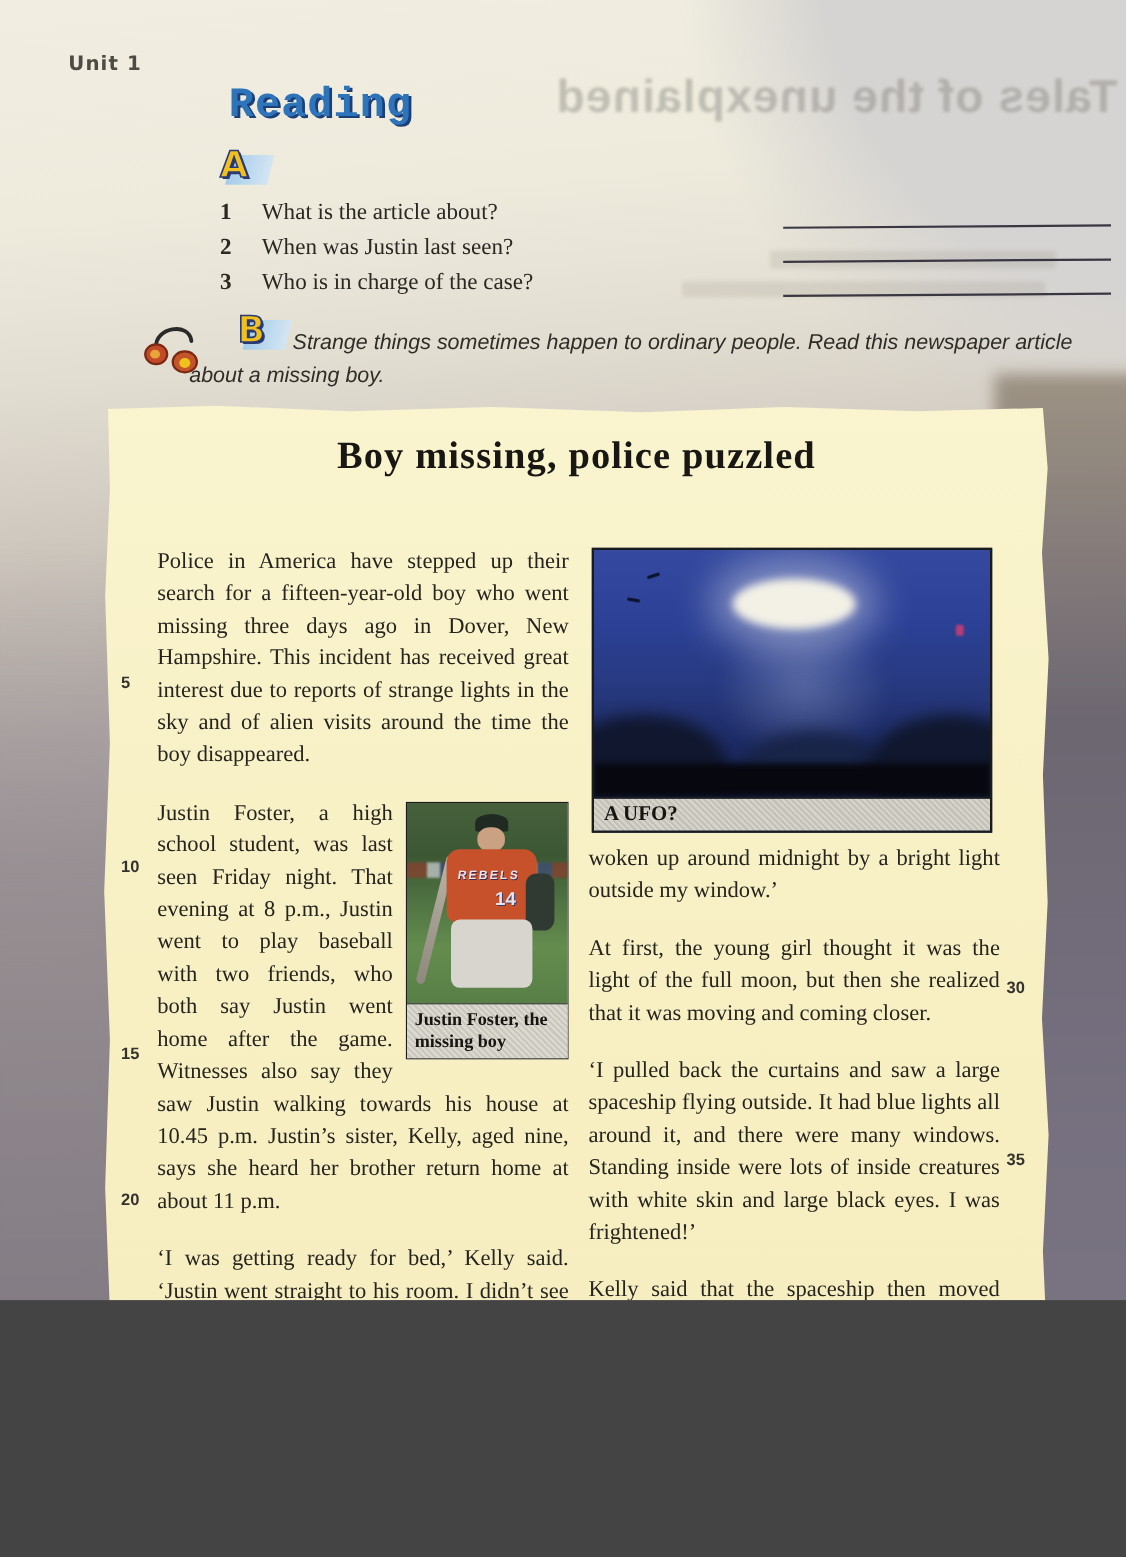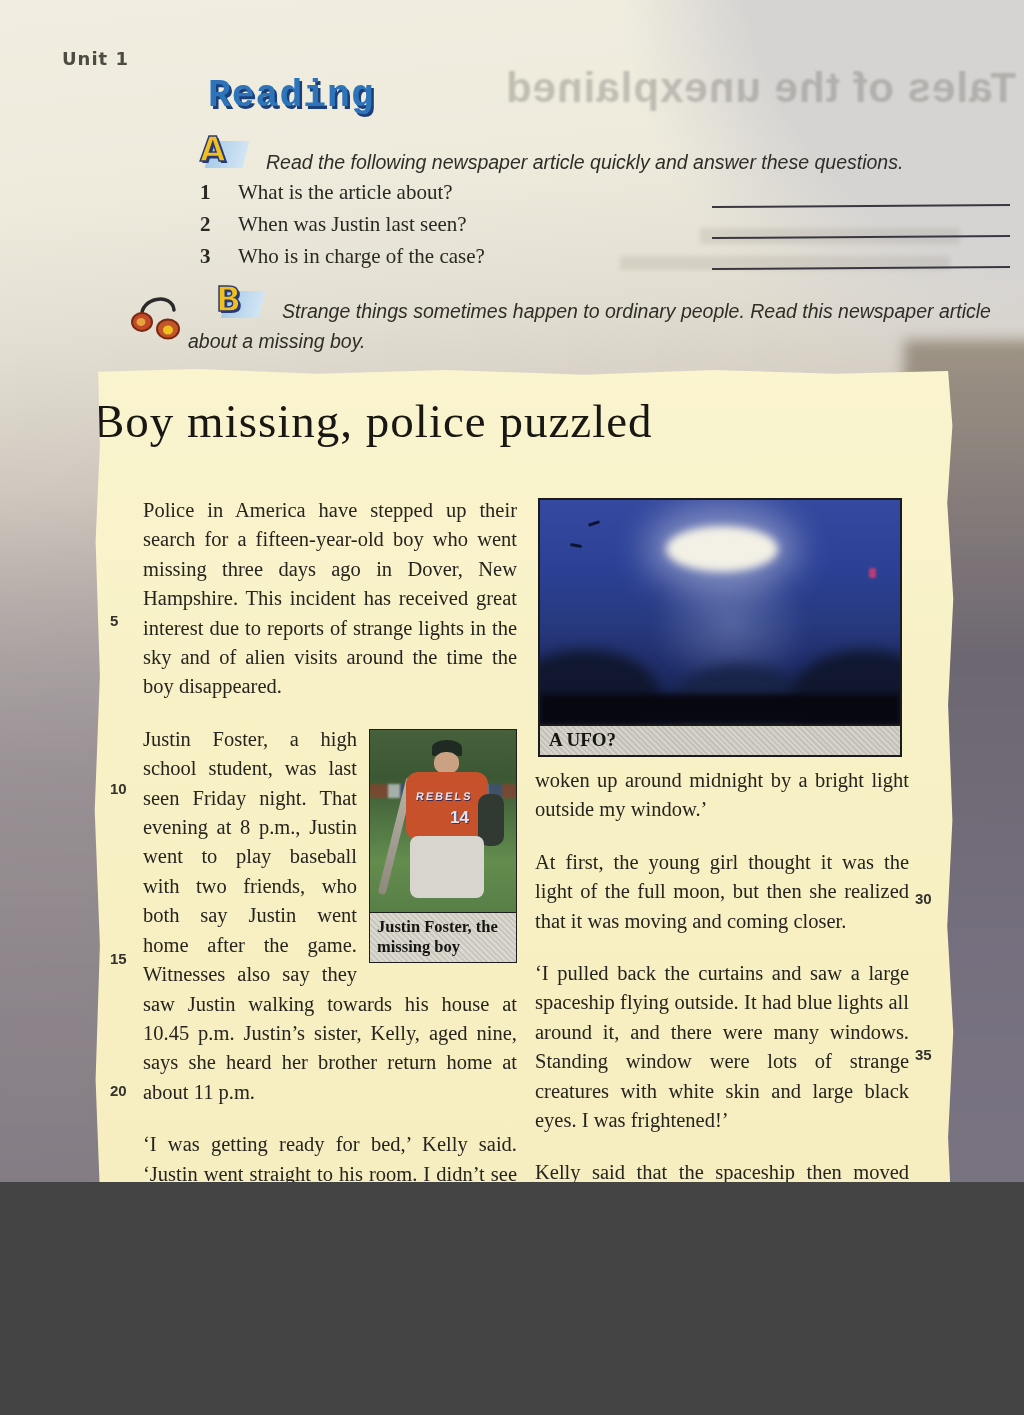--- a/index.html
+++ b/index.html
@@ -43,41 +43,41 @@
   .badge-a { left:200px; top:136px; }
   .badge-b { left:216px; top:286px; }
   .badge .bshadow { position:absolute; left:8px; top:5px; width:38px; height:27px;
     background:linear-gradient(90deg,#a5cbe9,#d3e5f3); transform:skewX(-14deg); }
   .badge .bletter { position:absolute; left:0; top:-6px; font-family:"DejaVu Sans", sans-serif;
     font-size:33px; font-weight:bold; color:#f2c01e; -webkit-text-stroke:1.5px #2a3a73;
     text-shadow:2px 2px 0 #2a3a73; }
   .instr { font-family:"Liberation Sans", sans-serif; font-style:italic; font-size:19.5px;
     color:#2f2d27; line-height:30px; }
   .instr-a { position:absolute; left:266px; top:147px; width:680px; }
-  .instr-b { position:absolute; left:172px; top:296px; width:818px; text-indent:94px;margin-left:16px; }
+  .instr-b { position:absolute; left:172px; top:296px; width:818px; text-indent:94px; }
   .qrow { position:absolute; font-size:21px; color:#2a2823; }
   .qnum { position:absolute; left:200px; font-family:"Liberation Serif", serif; font-weight:bold; }
   .qtext { position:absolute; left:238px; font-family:"Liberation Serif", serif; }
   .answer-line { position:absolute; left:712px; width:298px; height:2px; background:#3a3742; transform:rotate(-0.4deg); }
   .al1 { top:205px; } .al2 { top:236px; } .al3 { top:267px; }
   .q1 { top:180px; } .q2 { top:212px; } .q3 { top:244px; }
   .headphones { position:absolute; left:128px; top:282px; width:58px; height:58px; }
 
   
   .clipping {
     position:absolute; left:93px; top:368px; width:862px; height:962px; z-index:2;
     background:linear-gradient(180deg,#faf4cf 0%,#f8f1c6 38%,#f7efc1 70%,#f5edbf 100%);
     box-shadow:0 5px 16px rgba(0,0,0,.38);
     clip-path:polygon(0.6% 0.4%, 12% 0.1%, 26% 0.6%, 41% 0.2%, 57% 0.7%, 72% 0.2%, 86% 0.6%, 99.2% 0.3%,
       99.7% 6%, 99.1% 14%, 99.8% 24%, 99.2% 35%, 99.7% 47%, 99.1% 58%, 99.8% 69%, 99.2% 80%, 99.7% 90%, 99.2% 99.3%,
       88% 99.7%, 74% 99.1%, 60% 99.8%, 46% 99.2%, 32% 99.8%, 18% 99.2%, 5% 99.7%, 0.5% 99%,
       0.9% 88%, 0.3% 74%, 0.8% 60%, 0.2% 46%, 0.8% 32%, 0.3% 18%, 0.8% 8%);
   }
-  .headline { position:absolute; left:0; right:0; top:26px; text-align:left;
-    font-size:47px; font-weight:normal; letter-spacing:1px; color:#181714; }
+  .headline { position:absolute; left:0; right:0; top:26px; text-align:center;
+    font-size:35px; font-weight:bold; letter-spacing:1px; color:#181714; }
   .col-left  { position:absolute; left:50px;  top:128px; width:374px; }
   .col-right { position:absolute; left:442px; top:398px; width:374px; }
   .apara { font-size:20.5px; line-height:29.4px; text-align:justify; color:#26241f; margin-bottom:23px; }
   .p2wrap { overflow:hidden; }
   .lnum { position:absolute; font-family:"Liberation Sans", sans-serif; font-size:15px;
     font-weight:bold; color:#34322c; }
   .lnum-l { left:17px; } .lnum-r { left:822px; }
   .ln5 { top:244px; } .ln10 { top:412px;text-align:center; } .ln15 { top:582px; } .ln20 { top:714px; } .ln25 { top:884px; }
   .ln30 { top:510px;margin-top:12px; } .ln35 { top:678px; } .ln40 { top:824px; }
 
@@ -144,21 +144,20 @@
   <div class="ghost-bar gb1"></div>
   <div class="ghost-bar gb2"></div>
 
   <div class="unit-label">Unit 1</div>
   <div class="reading-title">Reading</div>
 
   <div class="badge badge-a">
     <span class="bshadow"></span>
     <span class="bletter">A</span>
   </div>
-  <div class="instr instr-a">Read the following newspaper article quickly and answer these questions.</div>
 
   <span class="qrow qnum q1">1</span>
   <span class="qrow qtext q1">What is the article about?</span>
   <span class="qrow qnum q2">2</span>
   <span class="qrow qtext q2">When was Justin last seen?</span>
   <span class="qrow qnum q3">3</span>
   <span class="qrow qtext q3">Who is in charge of the case?</span>
 
   <div class="answer-line al1"></div>
   <div class="answer-line al2"></div>
@@ -224,21 +223,21 @@
           <div class="player-caption">Justin Foster, the missing boy</div>
         </div>
         <p class="apara">Justin Foster, a high school student, was last seen Friday night. That evening at 8 p.m., Justin went to play baseball with two friends, who both say Justin went home after the game. Witnesses also say they saw Justin walking towards his house at 10.45 p.m. Justin’s sister, Kelly, aged nine, says she heard her brother return home at about 11 p.m.</p>
       </div>
       <p class="apara">‘I was getting ready for bed,’ Kelly said. ‘Justin went straight to his room. I didn’t see him, but I heard him put on his favourite CD. I went to bed, and was</p>
     </div>
 
     <div class="col-right">
       <p class="apara">woken up around midnight by a bright light outside my window.’</p>
       <p class="apara">At first, the young girl thought it was the light of the full moon, but then she realized that it was moving and coming closer.</p>
-      <p class="apara">‘I pulled back the curtains and saw a large spaceship flying outside. It had blue lights all around it, and there were many windows. Standing window were lots of strange creatures with white skin and large black eyes. I was frightened!’</p>
+      <p class="apara">‘I pulled back the curtains and saw a large spaceship flying outside. It had blue lights all around it, and there were many windows. Standing inside were lots of inside creatures with white skin and large black eyes. I was frightened!’</p>
       <p class="apara">Kelly said that the spaceship then moved around to the side of the house, towards her brother’s bedroom. ‘There was a flash of light and I heard Justin</p>
     </div>
   </div>
 
   <div class="blue-strip"></div>
   <div class="page-num">2</div>
 
 </div>
 
 </body></html>

